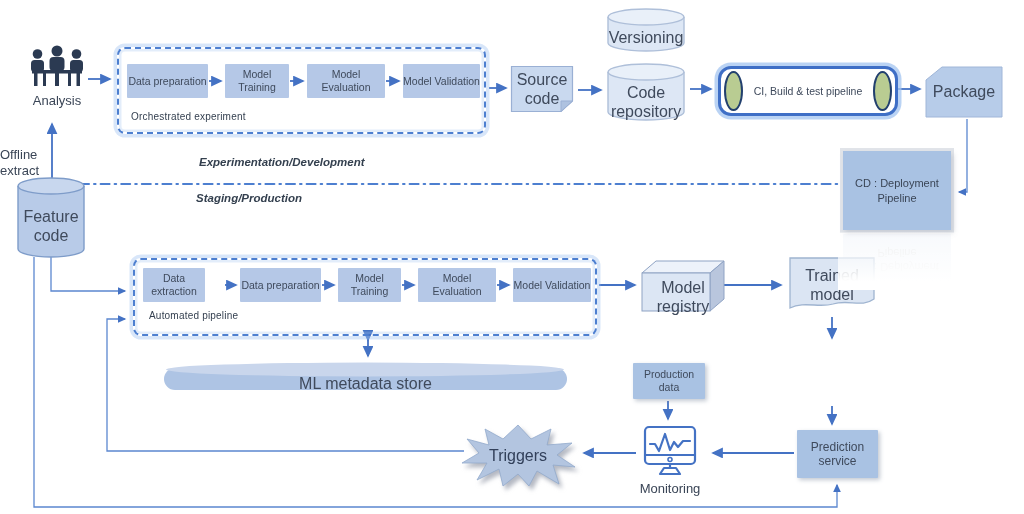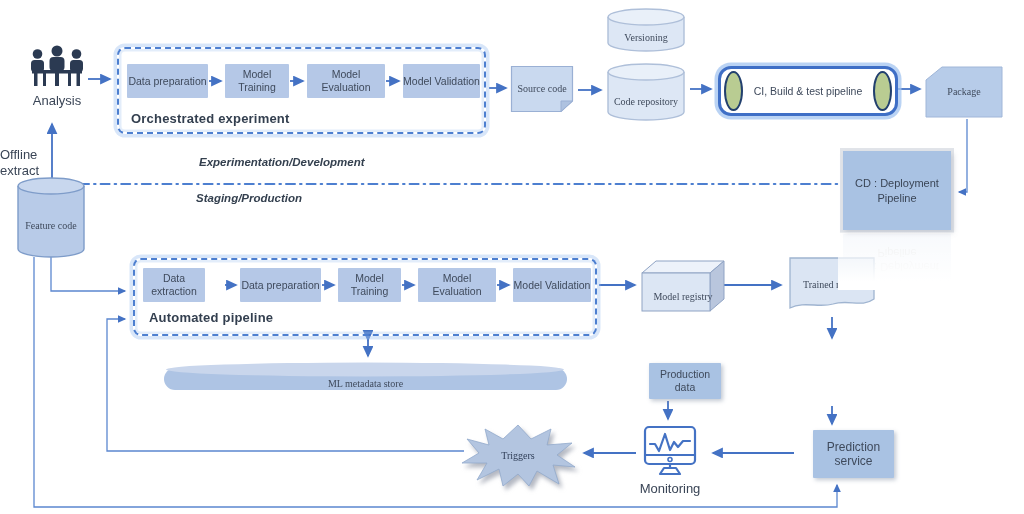--- a/index.html
+++ b/index.html
@@ -3,28 +3,28 @@
 <meta charset="utf-8">
 <style>
   html,body{margin:0;padding:0;background:#fff;}
   #canvas{position:relative;width:1024px;height:514px;background:#ffffff;overflow:hidden;
           font-family:"Liberation Sans",sans-serif;}
   #connectors{position:absolute;left:0;top:0;z-index:1;}
   .abs{position:absolute;z-index:2;}
   
   .node{position:absolute;z-index:2;background:#b5c8e7;color:#3f4a5c;display:flex;align-items:center;
         justify-content:center;text-align:center;font-size:10.5px;line-height:1.2;border-radius:1px;}
-  .node.medium{background:#a9c2e3;box-shadow:2px 2px 4px rgba(120,132,155,.45);margin-left:16px;}
+  .node.medium{background:#a9c2e3;box-shadow:2px 2px 4px rgba(120,132,155,.45);}
   .dashed-zone{position:absolute;z-index:2;border:2.5px dashed #4d7fd0;border-radius:8px;
         box-shadow:0 0 0 3.5px rgba(163,196,240,.42), inset 0 0 0 2.5px rgba(163,196,240,.30);}
-  .zone-label{position:absolute;z-index:3;font-size:13px;color:#333f4f;letter-spacing:.2px;font-weight:bold;}
+  .zone-label{position:absolute;z-index:3;font-size:10px;color:#333f4f;letter-spacing:.2px;}
   .small-label{position:absolute;z-index:3;font-size:13px;color:#3a4556;text-align:center;line-height:1.25;}
   .divider-label{position:absolute;z-index:3;font-size:11.5px;font-style:italic;font-weight:bold;color:#34404f;text-align:center;}
   .overlay-label{position:absolute;left:0;top:0;width:100%;height:100%;display:flex;align-items:center;
-        justify-content:center;text-align:center;font-size:10px;line-height:1.2;color:#3f4a5c;z-index:3;font-family:Liberation Serif, serif;}
+        justify-content:center;text-align:center;font-size:16px;line-height:1.2;color:#3f4a5c;z-index:3;}
   
   .ci-pipe{position:absolute;z-index:2;background:#fff;border:3px solid #3f6fc6;border-radius:13px;
         box-shadow:0 0 0 3.5px rgba(163,196,240,.75);}
   .ci-cap{position:absolute;width:15px;height:36px;background:#b9cc92;border:2.5px solid #22406e;
         border-radius:50%;top:50%;transform:translateY(-50%);}
   .ci-text{position:absolute;left:24px;right:24px;top:0;bottom:0;display:flex;align-items:center;
         justify-content:center;font-size:10.5px;color:#3f4a5c;text-align:center;}
   
   .cd-box{position:absolute;z-index:2;background:#a9c2e3;display:flex;align-items:center;justify-content:center;
         text-align:center;font-size:11px;line-height:1.3;color:#3a4556;

